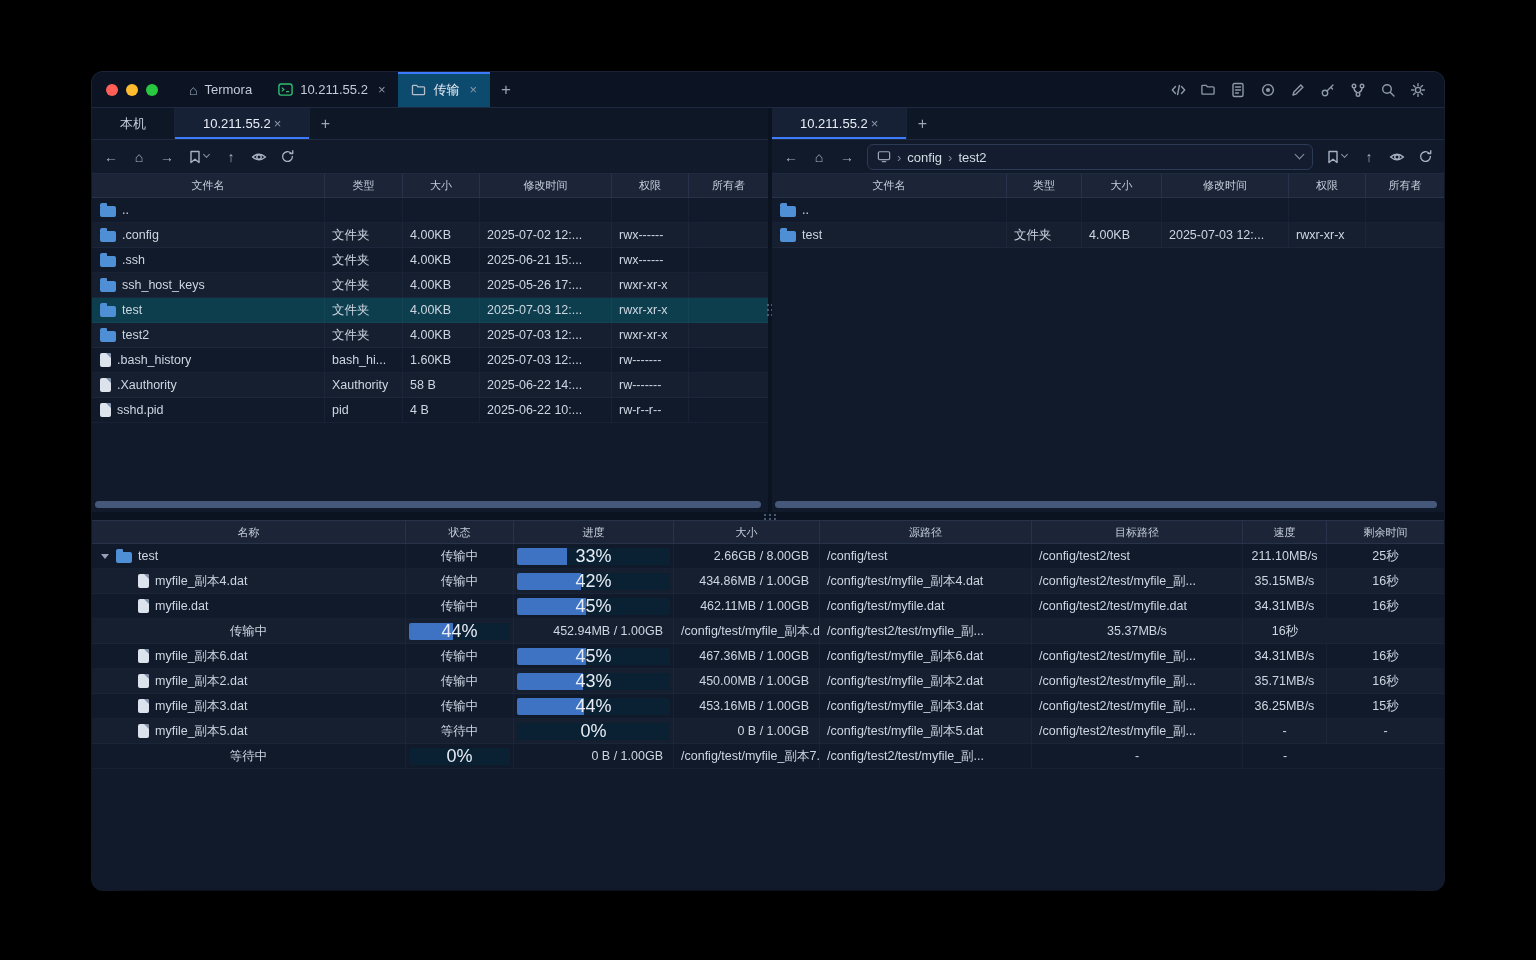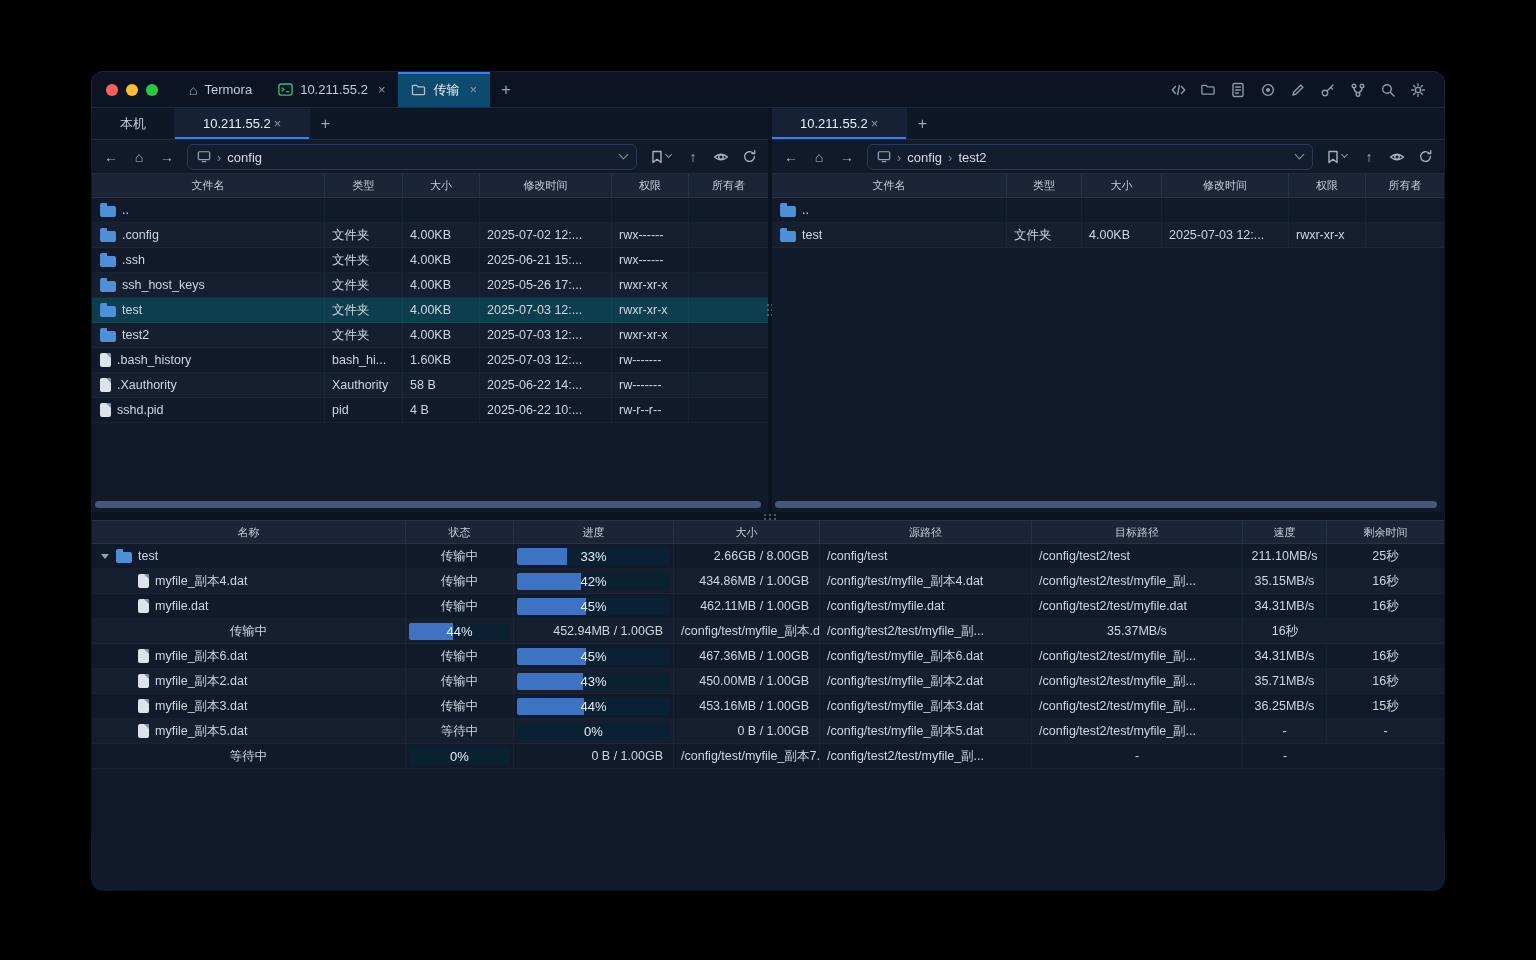--- a/index.html
+++ b/index.html
@@ -90,21 +90,21 @@
   .tchev{width:10px;display:inline-flex;justify-content:center;flex:none}
   .tchev::before{content:"";border-left:4px solid transparent;border-right:4px solid transparent;border-top:5px solid #93a1b8}
   .trow.child .namecell{padding-left:30px}
   .trow.child .tchev{visibility:hidden}
   .center{justify-content:center;padding:0 4px}
   .rightal{justify-content:flex-end;padding-right:10px}
   .pcell{padding:4px 3px;border-right:1px solid rgba(130,155,195,.07)}
   .pbar{position:relative;width:100%;height:17px;background:var(--ptrack);border-radius:2px;overflow:hidden}
   .pfill{position:absolute;left:0;top:0;bottom:0;background:var(--pfill)}
   .plabel{position:absolute;inset:0;display:flex;align-items:center;justify-content:center;
-    font-size:13px;color:#e8edf5}
+    font-size:18px;color:#e8edf5}
 </style>
 </head>
 <body>
 
 <div class="window">
 
   <div class="titlebar">
     <div class="traffic">
       <span class="tl" style="background: rgb(255, 95, 87);"></span>
       <span class="tl" style="background: rgb(254, 188, 46);"></span>
@@ -204,30 +204,20 @@
         <div class="ptab active">
           <span>10.211.55.2</span>
           <span class="x">×</span>
         </div>
         <span class="addtab sm">+</span>
       </div>
       <div class="navbar">
         <span class="nbtn">←</span>
         <span class="nbtn">⌂</span>
         <span class="nbtn">→</span>
-        <div class="crumb">
-          <span class="ticon">
-            <svg width="14" height="13" viewBox="0 0 16 15">
-                <rect x="1.5" y="2" width="13" height="9" rx="1.5" fill="none" stroke="#97a2b4" stroke-width="1.4"></rect>
-                <path d="M5.5 13.3 h5" stroke="#97a2b4" stroke-width="1.4"></path>
-              </svg>
-          </span>
-          <span id="crumb-left-segs"><span class="sep">›</span><span class="seg">config</span></span>
-          <span class="chev"></span>
-        </div>
         <span class="nbtn bkm">
           <svg width="12" height="14" viewBox="0 0 12 14">
               <path d="M2 1.5 h8 v11 l-4 -3.2 -4 3.2 z"></path>
             </svg>
           <span class="chev" style="width:5px;height:5px"></span>
         </span>
         <span class="nbtn">↑</span>
         <span class="nbtn">
           <svg width="16" height="16" viewBox="0 0 16 16">
               <path d="M1.5 8 Q8 2.6 14.5 8 Q8 13.4 1.5 8 Z"></path>

